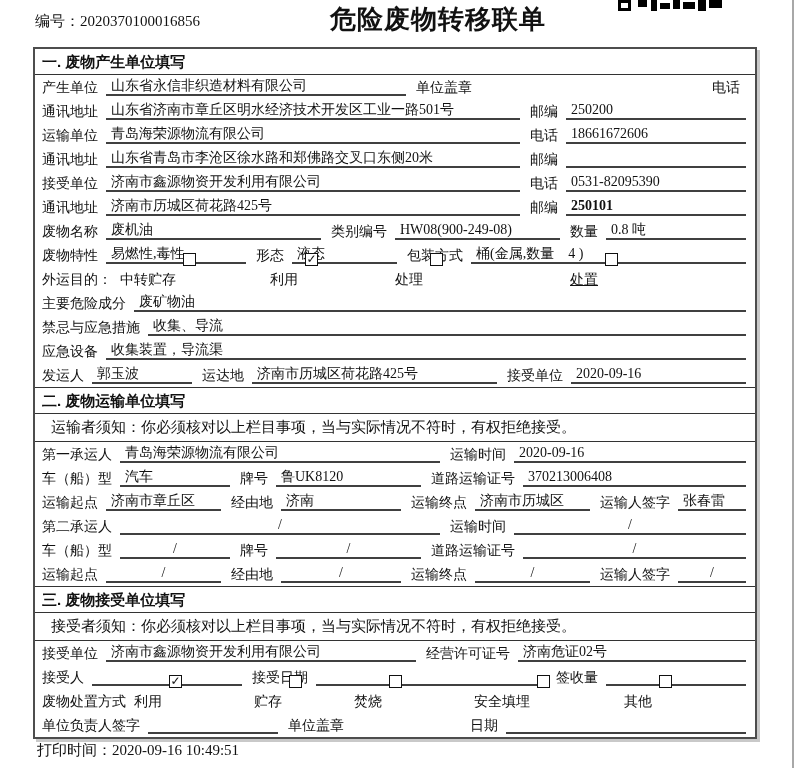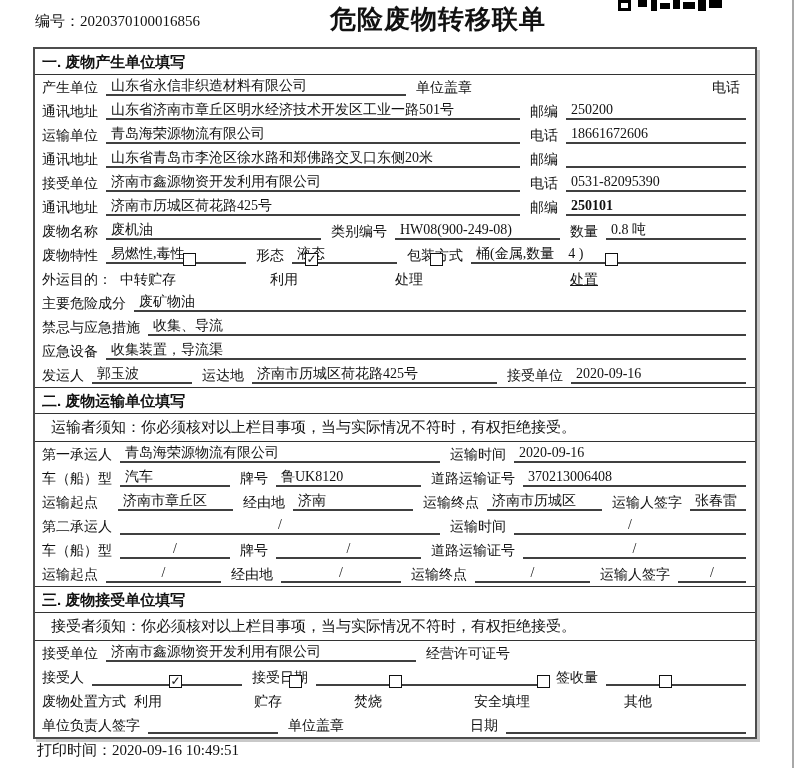--- a/index.html
+++ b/index.html
@@ -172,21 +172,21 @@
         <div class="row">
           <span class="lbl">车（船）型</span>
           <span class="val" style="width: 110px;">汽车</span>
           <span class="lbl">牌号</span>
           <span class="val" style="width: 145px;">鲁UK8120</span>
           <span class="lbl">道路运输证号</span>
           <span class="val" style="flex: 1 1 0%;">370213006408</span>
         </div>
         <div class="row">
           <span class="lbl">运输起点</span>
-          <span class="val" style="width: 115px; margin-left: 12px;">济南市章丘区</span>
+          <span class="val" style="width: 115px;">济南市章丘区</span>
           <span class="lbl">经由地</span>
           <span class="val" style="width: 120px;">济南</span>
           <span class="lbl">运输终点</span>
           <span class="val" style="width: 115px;">济南市历城区</span>
           <span class="lbl">运输人签字</span>
           <span class="val" style="flex: 1 1 0%;">张春雷</span>
         </div>
         <div class="row">
           <span class="lbl">第二承运人</span>
           <span class="val center" style="width: 320px;">/</span>
@@ -214,20 +214,21 @@
       </div>
   </div>
   <div class="sec">
     <div class="sec-header">三. 废物接受单位填写</div>
     <div class="note">接受者须知：你必须核对以上栏目事项，当与实际情况不符时，有权拒绝接受。</div>
     <div>
         <div class="row">
           <span class="lbl">接受单位</span>
           <span class="val" style="width: 310px;">济南市鑫源物资开发利用有限公司</span>
           <span class="lbl">经营许可证号</span>
+          <span class="val" style="flex: 1 1 0%;">济南危证02号</span>
         </div>
         <div class="row">
           <span class="lbl">接受人</span>
           <span class="val" style="width: 150px;"></span>
           <span class="lbl">接受日期</span>
           <span class="val" style="width: 230px;"></span>
           <span class="lbl">签收量</span>
           <span class="val" style="flex: 1 1 0%;"></span>
         </div>
         <div class="row">

